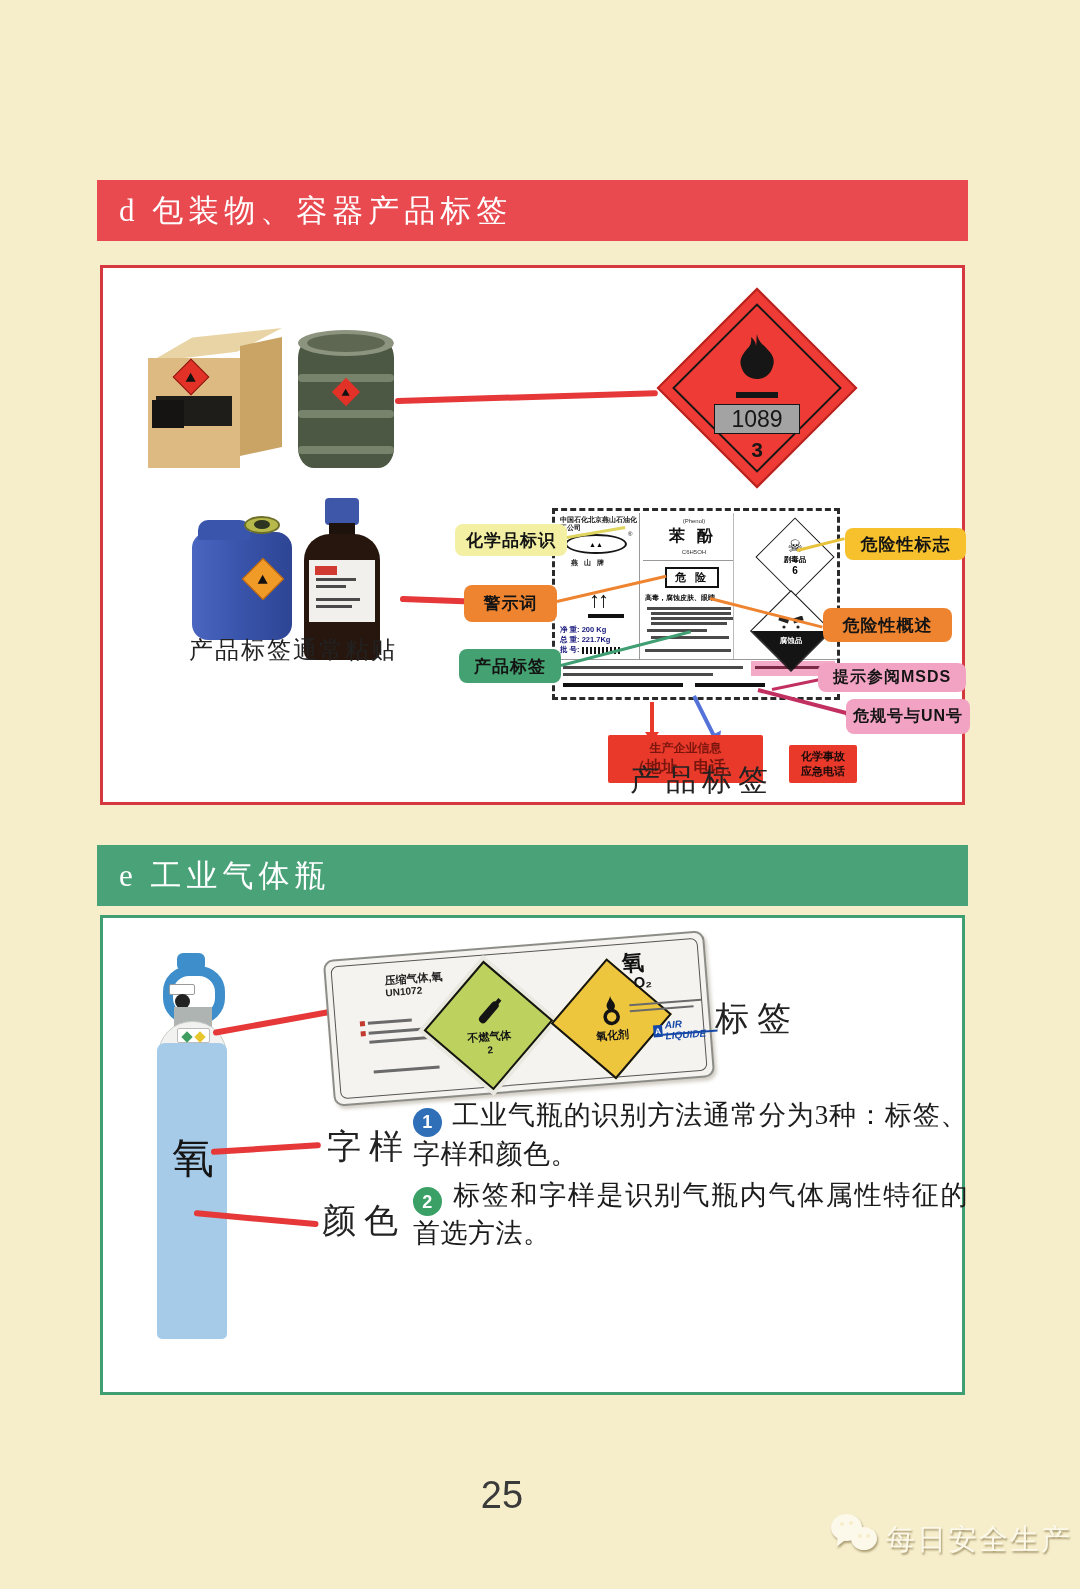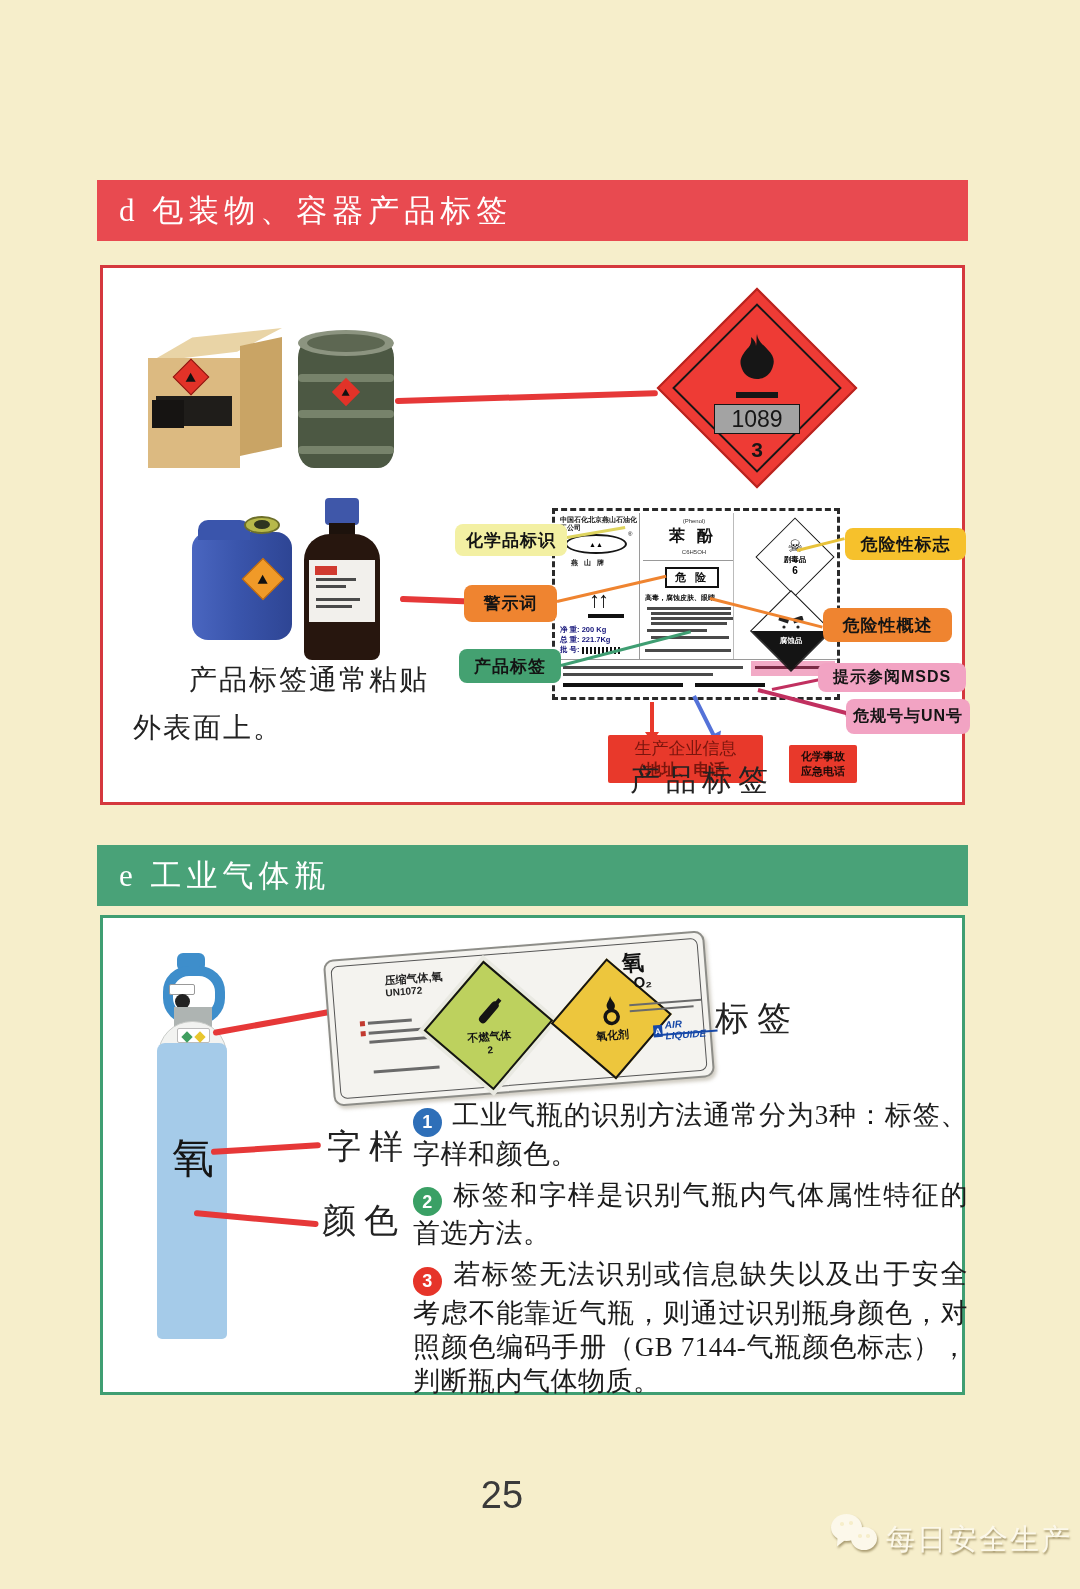--- a/index.html
+++ b/index.html
@@ -85,21 +85,21 @@
           background:repeating-linear-gradient(90deg,#111 0 2px,#fff 2px 4px)}
   .ld .pink{position:absolute;left:196px;top:150px;width:84px;height:15px;background:#f2aac6}
   .ldd{position:absolute;border:1.5px solid #141414;transform:rotate(45deg);background:#fff}
   .ldd .in{position:absolute;inset:0;transform:rotate(-45deg);display:flex;flex-direction:column;align-items:center;justify-content:center}
   .ldd.corr{background:linear-gradient(135deg,#fff 50%,#141414 50%)}
   
   .chip{position:absolute;display:flex;align-items:center;justify-content:center;
         font-size:17px;font-weight:bold;color:#141414;border-radius:8px;letter-spacing:1px}
   .redbox{position:absolute;background:#e8392b;display:flex;flex-direction:column;align-items:center;justify-content:center;border-radius:2px}
   
-  .note{position:absolute;left:133px;top:656px;width:310px;font-size:28px;color:#222;letter-spacing:2px}
+  .note{position:absolute;left:133px;top:626px;width:310px;font-size:24px;color:#222;letter-spacing:2px}
   .note div{height:48px;line-height:48px;white-space:nowrap}
   .caption{position:absolute;left:630px;top:760px;font-size:30px;color:#222;letter-spacing:6px}
   
   .cyl-knob{position:absolute;left:177px;top:953px;width:28px;height:18px;background:#3e8ecb;border-radius:6px}
   .cyl-ring{position:absolute;left:163px;top:966px;width:62px;height:58px;border:10px solid #3e8ecb;border-radius:26px;background:transparent}
   .cyl-out{position:absolute;left:169px;top:984px;width:26px;height:11px;background:#fff;border:1px solid #999;border-radius:2px}
   .cyl-valve{position:absolute;left:175px;top:994px;width:15px;height:15px;background:#222;border-radius:50%}
   .cyl-neck{position:absolute;left:174px;top:1007px;width:38px;height:20px;background:#aeb4b2}
   .cyl-shoulder{position:absolute;left:158px;top:1021px;width:69px;height:38px;background:#f2f3f1;border:1px solid #c9ccc9;border-radius:34px 34px 0 0}
   .cyl-mlabel{position:absolute;left:177px;top:1028px;width:33px;height:15px;background:#fff;border:1px solid #bbb;border-radius:2px}
@@ -281,31 +281,30 @@
 
 <div class="chip" style="left:455px;top:524px;width:112px;height:32px;background:#f3f0a3">化学品标识</div>
 <div class="chip" style="left:464px;top:585px;width:93px;height:37px;background:#ef8430">警示词</div>
 <div class="chip" style="left:459px;top:649px;width:102px;height:34px;background:#44a171">产品标签</div>
 <div class="chip" style="left:845px;top:528px;width:121px;height:32px;background:#f6c12c">危险性标志</div>
 <div class="chip" style="left:823px;top:608px;width:129px;height:34px;background:#ef8430">危险性概述</div>
 <div class="chip" style="left:818px;top:663px;width:148px;height:29px;background:#f2a3c3;font-size:16px">提示参阅MSDS</div>
 <div class="chip" style="left:846px;top:699px;width:124px;height:35px;background:#f2a3c3;font-size:16px">危规号与UN号</div>
 
 <div class="redbox" style="left:608px;top:735px;width:155px;height:48px">
-  <span style="font-size:17px;font-weight:normal;color:#7a150d">生产企业信息</span>
+  <span style="font-size:12px;font-weight:bold;color:#7a150d">生产企业信息</span>
   <span style="font-size:16px;font-weight:bold;color:#7a150d">（地址、电话、</span>
 </div>
 <div class="redbox" style="left:789px;top:745px;width:68px;height:38px">
   <span style="font-size:11px;font-weight:bold;color:#1a0a08">化学事故</span>
   <span style="font-size:11px;font-weight:bold;color:#1a0a08">应急电话</span>
 </div>
 
 <div class="note cjk">
   <div style="padding-left:56px">产品标签通常粘贴</div>
-  <div>外表面上。</div>
 </div>
 <div class="caption cjk">产品标签</div>
 
 <div class="hdr hdr-e cjk">
   <span>e 工业气体瓶</span>
 </div>
 
 <div class="panel panel-e"></div>
 
 <div>
@@ -369,21 +368,20 @@
   <div class="alun"></div>
 </div>
 
 <div class="plabel cjk" style="left:715px;top:996px">标签</div>
 <div class="plabel cjk" style="left:327px;top:1124px">字样</div>
 <div class="plabel cjk" style="left:322px;top:1198px">颜色</div>
 
 <div class="points cjk">
   <p><span class="pnum pn1">1</span><span>工业气瓶的识别方法通常分为3种：标签、字样和颜色。</span></p>
   <p><span class="pnum pn2">2</span><span>标签和字样是识别气瓶内气体属性特征的首选方法。</span></p>
-  <p><span class="pnum pn3">3</span><span>若标签无法识别或信息缺失以及出于安全考虑不能靠近气瓶，则通过识别瓶身颜色，对照颜色编码手册（GB 7144-气瓶颜色标志），判断瓶内气体物质。</span></p>
 </div>
 
 <div class="pageno">25</div>
 <div class="wx">
   <span class="b1"></span>
   <span class="tail"></span>
   <span class="b2"></span>
   <span class="e" style="left:9px;top:8px"></span>
   <span class="e" style="left:18px;top:7px"></span>
   <span class="e" style="left:27px;top:20px"></span>

